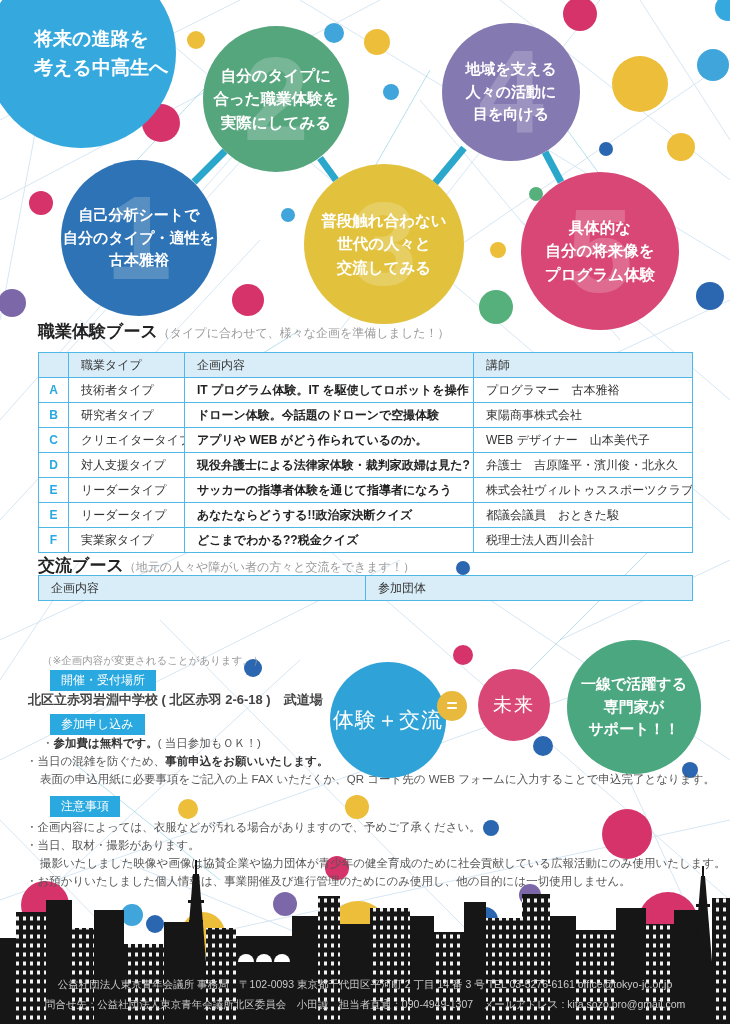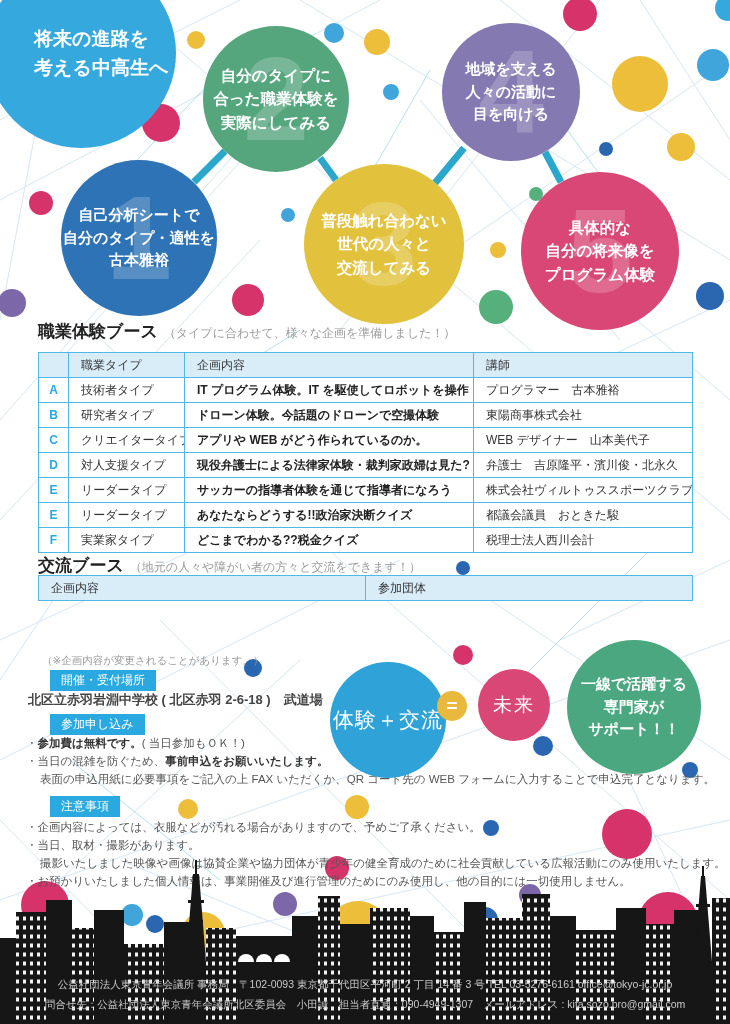--- a/index.html
+++ b/index.html
@@ -13,21 +13,21 @@
             font-size:118px;font-weight:bold;color:rgba(255,255,255,.20);z-index:1;user-select:none;}
   
   .c-badge{left:-14px;top:-42px;width:190px;height:190px;background:#35a9de;}
   .c1{left:61px;top:160px;width:156px;height:156px;background:#2d73b5;font-size:15px;}
   .c2{left:203px;top:26px;width:146px;height:146px;background:#55a57d;font-size:15.5px;}
   .c3{left:304px;top:164px;width:160px;height:160px;background:#e2c23c;font-size:15.5px;}
   .c4{left:442px;top:23px;width:138px;height:138px;background:#8579b1;font-size:15px;}
   .c5{left:521px;top:172px;width:158px;height:158px;background:#d84776;font-size:15.5px;}
   .badge-text{position:absolute;left:34px;top:24px;font-size:19px;font-weight:bold;color:#fff;line-height:1.55;z-index:2;}
   
-  .sec-title-row{position:absolute;display:flex;align-items:baseline;gap:6px;}
+  .sec-title-row{position:absolute;display:flex;align-items:baseline;}
   .sec-title{font-size:17px;font-weight:bold;color:#222;}
   .sec-sub{font-size:12px;color:#9a9a9a;}
   
   table{border-collapse:collapse;table-layout:fixed;background:#fff;}
   .booth-table{position:absolute;left:38px;top:352px;width:654px;}
   .ex-table{position:absolute;left:38px;top:575px;width:654px;}
   th,td{border:1px solid #4fb8e6;height:25px;padding:0 12px;font-size:12px;color:#333;
         overflow:hidden;white-space:nowrap;box-sizing:border-box;text-align:left;}
   th{background:#d9edf9;font-weight:normal;}
   td.letter{color:#29a9e2;font-weight:bold;text-align:center;padding:0;}
@@ -266,21 +266,21 @@
       <th>参加団体</th>
     </tr>
   </tbody>
     </table>
   <div class="small-note">（※企画内容が変更されることがあります。）</div>
 
   <div class="blue-badge" style="left:50px;top:670px;">開催・受付場所</div>
   <div class="addr">北区立赤羽岩淵中学校 ( 北区赤羽 2-6-18 )　武道場</div>
 
   <div class="blue-badge" style="left:50px;top:714px;">参加申し込み</div>
-  <div class="bullet" style="left:26px;top:736px;">
+  <div class="bullet" style="left:42px;top:736px;">
     <span>・</span><b>参加費は無料です。</b><span>( 当日参加もＯＫ！)</span>
   </div>
   <div class="bullet" style="left:26px;top:754px;">
     <span>・当日の混雑を防ぐため、</span><b>事前申込をお願いいたします。</b>
   </div>
   <div class="bullet" style="left:40px;top:772px;">表面の申込用紙に必要事項をご記入の上 FAX いただくか、QR コード先の WEB フォームに入力することで申込完了となります。</div>
 
   <div class="blue-badge" style="left:50px;top:796px;">注意事項</div>
   <div class="bullet" style="left:26px;top:820px;">・企画内容によっては、衣服などが汚れる場合がありますので、予めご了承ください。</div>
   <div class="bullet" style="left:26px;top:838px;">・当日、取材・撮影があります。</div>

